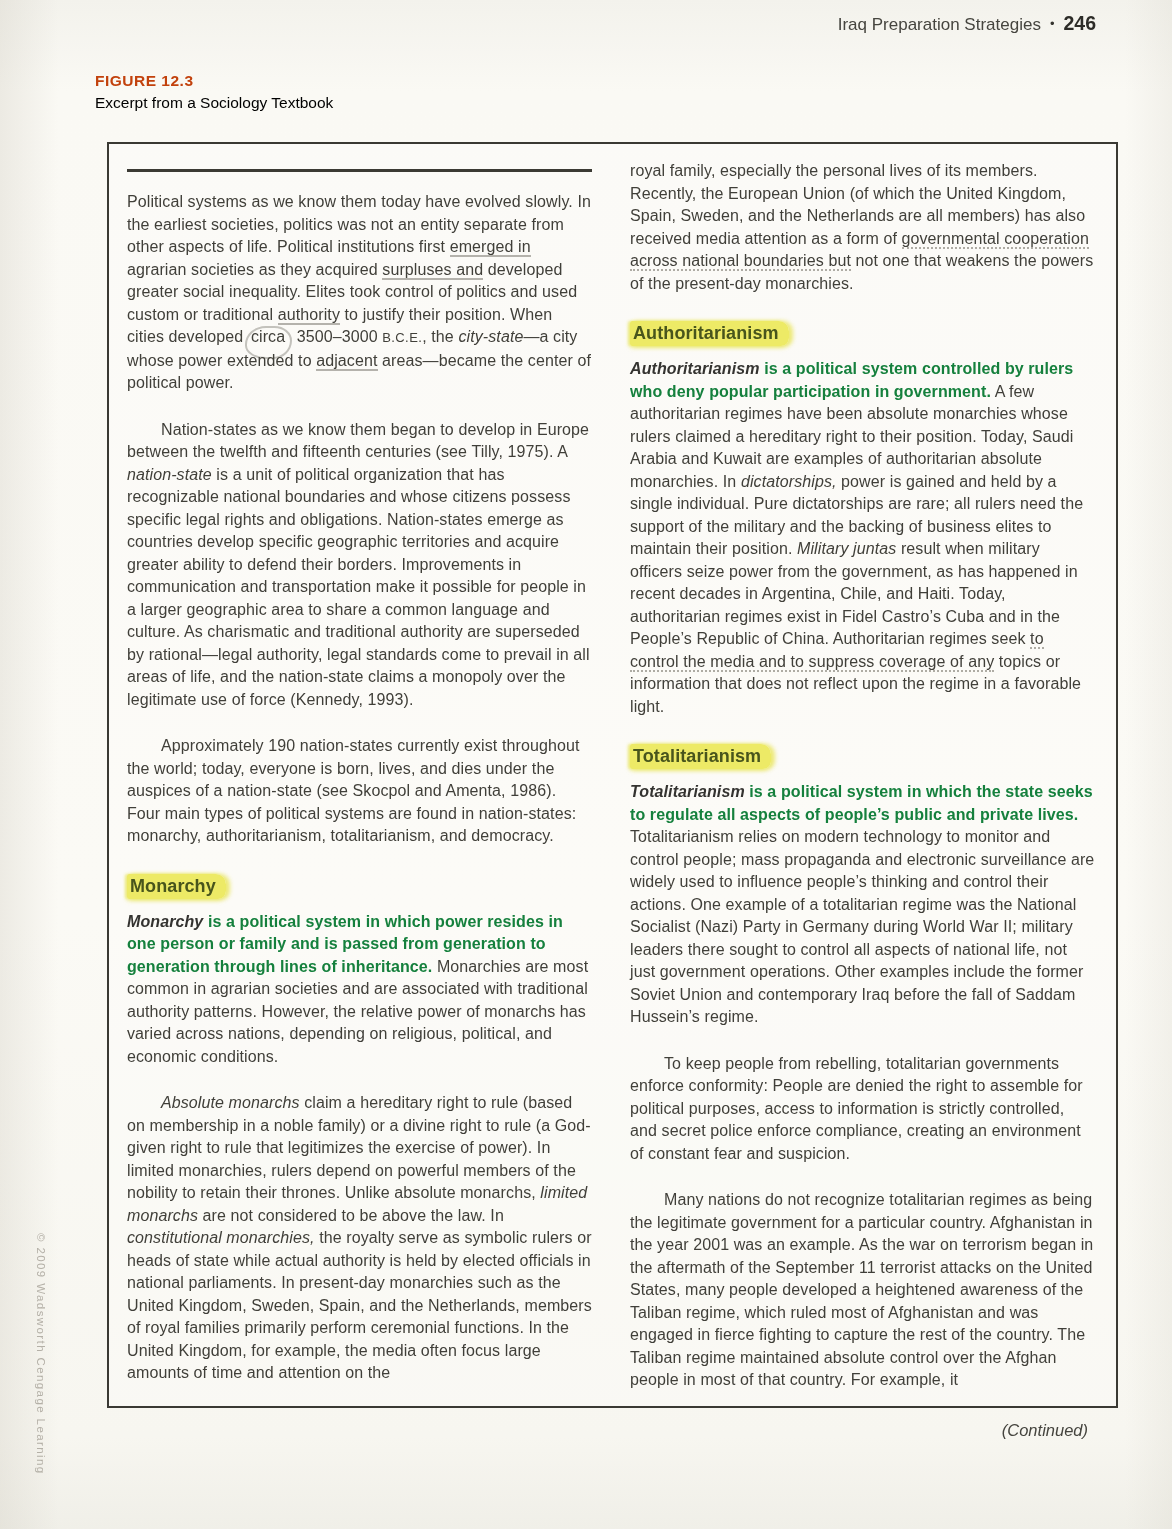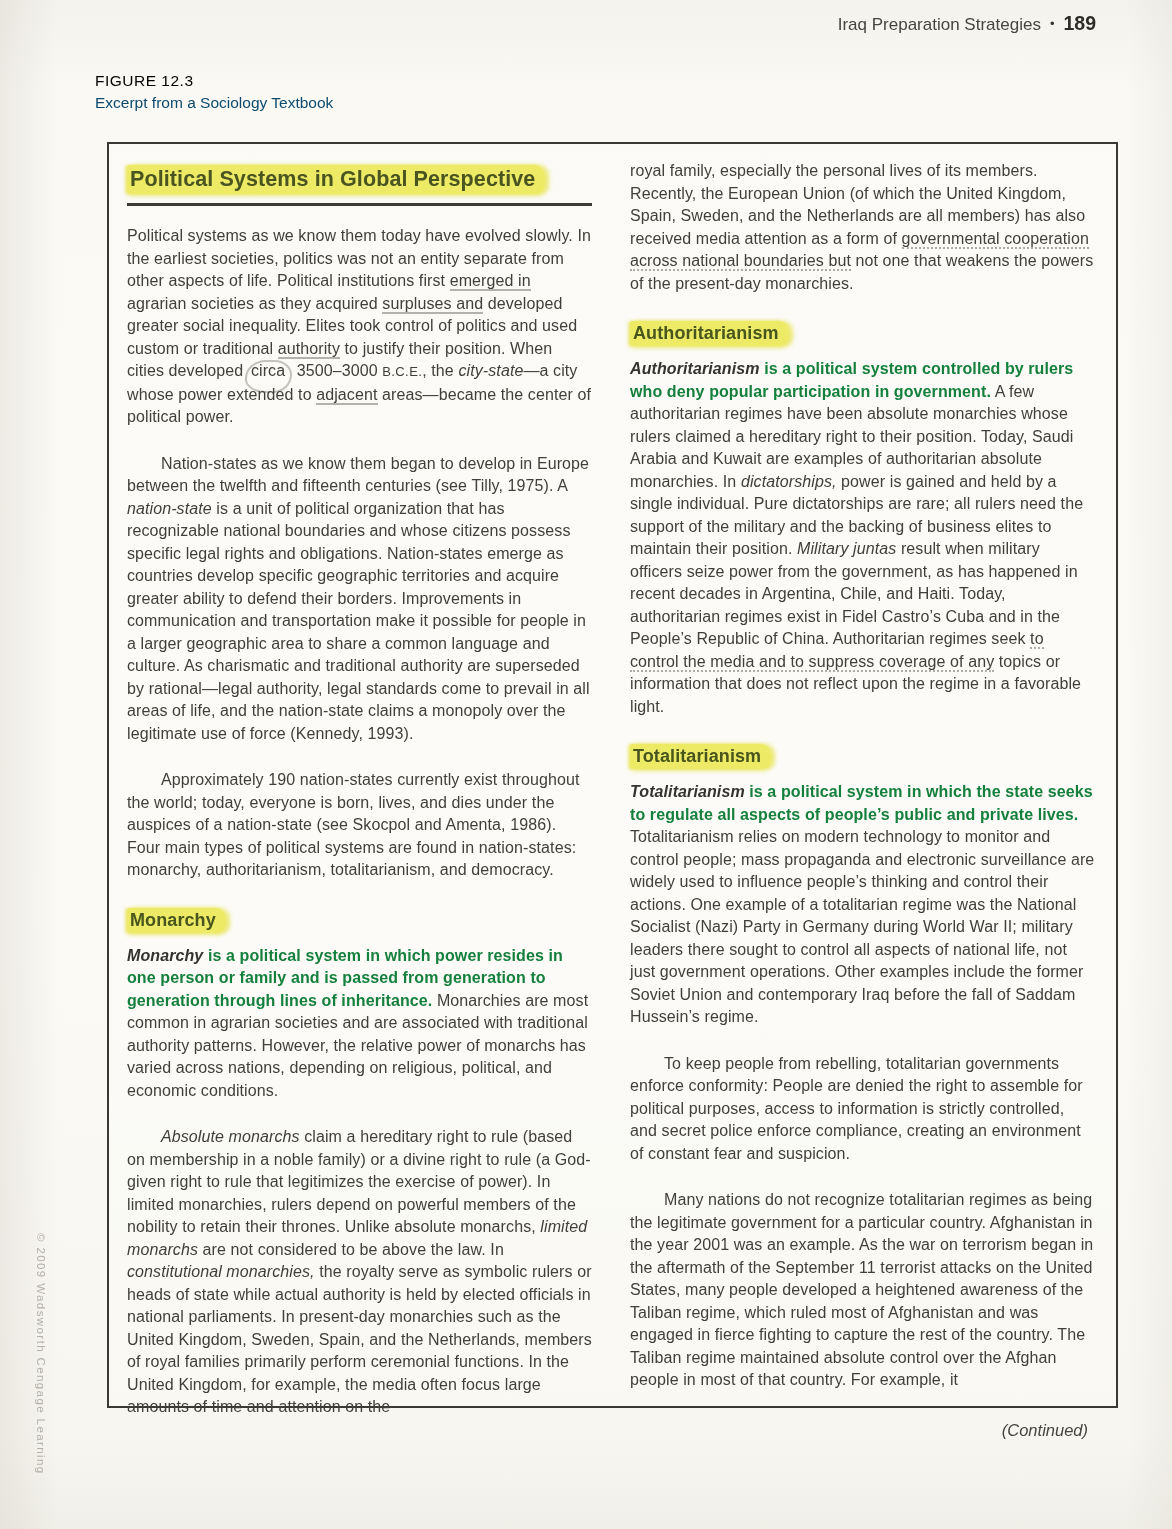--- a/index.html
+++ b/index.html
@@ -15,25 +15,25 @@
   }
   .header-right {
     position:absolute; top:12px; right:76px;
     font-size:17px; color:#46453f; white-space:nowrap;
   }
   .header-right .bullet { margin:0 9px; font-size:13px; vertical-align:2px; color:#35342f; }
   .header-right .pagenum { font-weight:bold; font-size:19.5px; color:#2d2c28; }
 
   .figure-label {
     position:absolute; top:72px; left:95px;
-    font-weight:normal; font-size:15.5px; color:#000000; letter-spacing:.5px;
+    font-weight:bold; font-size:15.5px; color:#c2410c; letter-spacing:.5px;
   }
   .figure-caption {
     position:absolute; top:94px; left:95px;
-    font-size:15.5px; color:#0c4a6e;
+    font-size:15.5px; color:#000000;
   }
 
   .excerpt-box {
     position:absolute; left:107px; top:142px;
     width:1011px; height:1266px;
     border:2px solid #3a3933;
     box-sizing:border-box;
     padding:16px 20px 0 18px;
     display:flex; gap:38px;
     background:rgba(255,255,255,.25);
@@ -90,29 +90,28 @@
     font-size:11.5px; letter-spacing:1.4px;
     color:#b4b0a7; white-space:nowrap;
   }
 </style>
 </head>
 <body>
 
 <div class="page-shade"></div>
 
 <div class="header-right">
-  <span>Iraq Preparation Strategies</span><span class="bullet">•</span><span class="pagenum">189</span>
+  <span>Iraq Preparation Strategies</span><span class="bullet">•</span><span class="pagenum">246</span>
 </div>
 
 <div class="figure-label">FIGURE 12.3</div>
 <div class="figure-caption">Excerpt from a Sociology Textbook</div>
 
 <div class="excerpt-box">
   <div class="col">
-      <h1 class="article-title"><span class="highlight">Political Systems in Global Perspective</span></h1>
       <div class="title-rule"></div>
       <p class="para"><span>Political systems as we know them today have evolved slowly. In the earliest societies, politics was not an entity separate from other aspects of life. Political institutions first </span><span class="s-u">emerged in</span><span> agrarian societies as they acquired </span><span class="s-u">surpluses and</span><span> developed greater social inequality. Elites took control of politics and used custom or traditional </span><span class="s-u">authority</span><span> to justify their position. When cities developed </span><span class="s-circle">circa</span><span> 3500–3000 </span><span class="s-sc">B.C.E.</span><span>, the </span><span class="s-i">city-state</span><span>—a city whose power extended to </span><span class="s-u">adjacent</span><span> areas—became the center of political power.</span></p>
       <p class="para indent"><span>Nation-states as we know them began to develop in Europe between the twelfth and fifteenth centuries (see Tilly, 1975). A </span><span class="s-i">nation-state</span><span> is a unit of political organization that has recognizable national boundaries and whose citizens possess specific legal rights and obligations. Nation-states emerge as countries develop specific geographic territories and acquire greater ability to defend their borders. Improvements in communication and transportation make it possible for people in a larger geographic area to share a common language and culture. As charismatic and traditional authority are superseded by rational—legal authority, legal standards come to prevail in all areas of life, and the nation-state claims a monopoly over the legitimate use of force (Kennedy, 1993).</span></p>
       <p class="para indent"><span>Approximately 190 nation-states currently exist throughout the world; today, everyone is born, lives, and dies under the auspices of a nation-state (see Skocpol and Amenta, 1986). Four main types of political systems are found in nation-states: monarchy, authoritarianism, totalitarianism, and democracy.</span></p>
       <h2 class="section-heading"><span class="highlight">Monarchy</span></h2>
       <p class="para"><span class="s-bi">Monarchy</span><span class="s-b"> is a political system in which power resides in one person or family and is passed from generation to generation through lines of inheritance.</span><span> Monarchies are most common in agrarian societies and are associated with traditional authority patterns. However, the relative power of monarchs has varied across nations, depending on religious, political, and economic conditions.</span></p>
       <p class="para indent"><span class="s-i">Absolute monarchs</span><span> claim a hereditary right to rule (based on membership in a noble family) or a divine right to rule (a God-given right to rule that legitimizes the exercise of power). In limited monarchies, rulers depend on powerful members of the nobility to retain their thrones. Unlike absolute monarchs, </span><span class="s-i">limited monarchs</span><span> are not considered to be above the law. In </span><span class="s-i">constitutional monarchies,</span><span> the royalty serve as symbolic rulers or heads of state while actual authority is held by elected officials in national parliaments. In present-day monarchies such as the United Kingdom, Sweden, Spain, and the Netherlands, members of royal families primarily perform ceremonial functions. In the United Kingdom, for example, the media often focus large amounts of time and attention on the</span></p>
     </div>
   <div class="col">
       <p class="para"><span>royal family, especially the personal lives of its members. Recently, the European Union (of which the United Kingdom, Spain, Sweden, and the Netherlands are all members) has also received media attention as a form of </span><span class="s-dot">governmental cooperation across national boundaries but</span><span> not one that weakens the powers of the present-day monarchies.</span></p>

